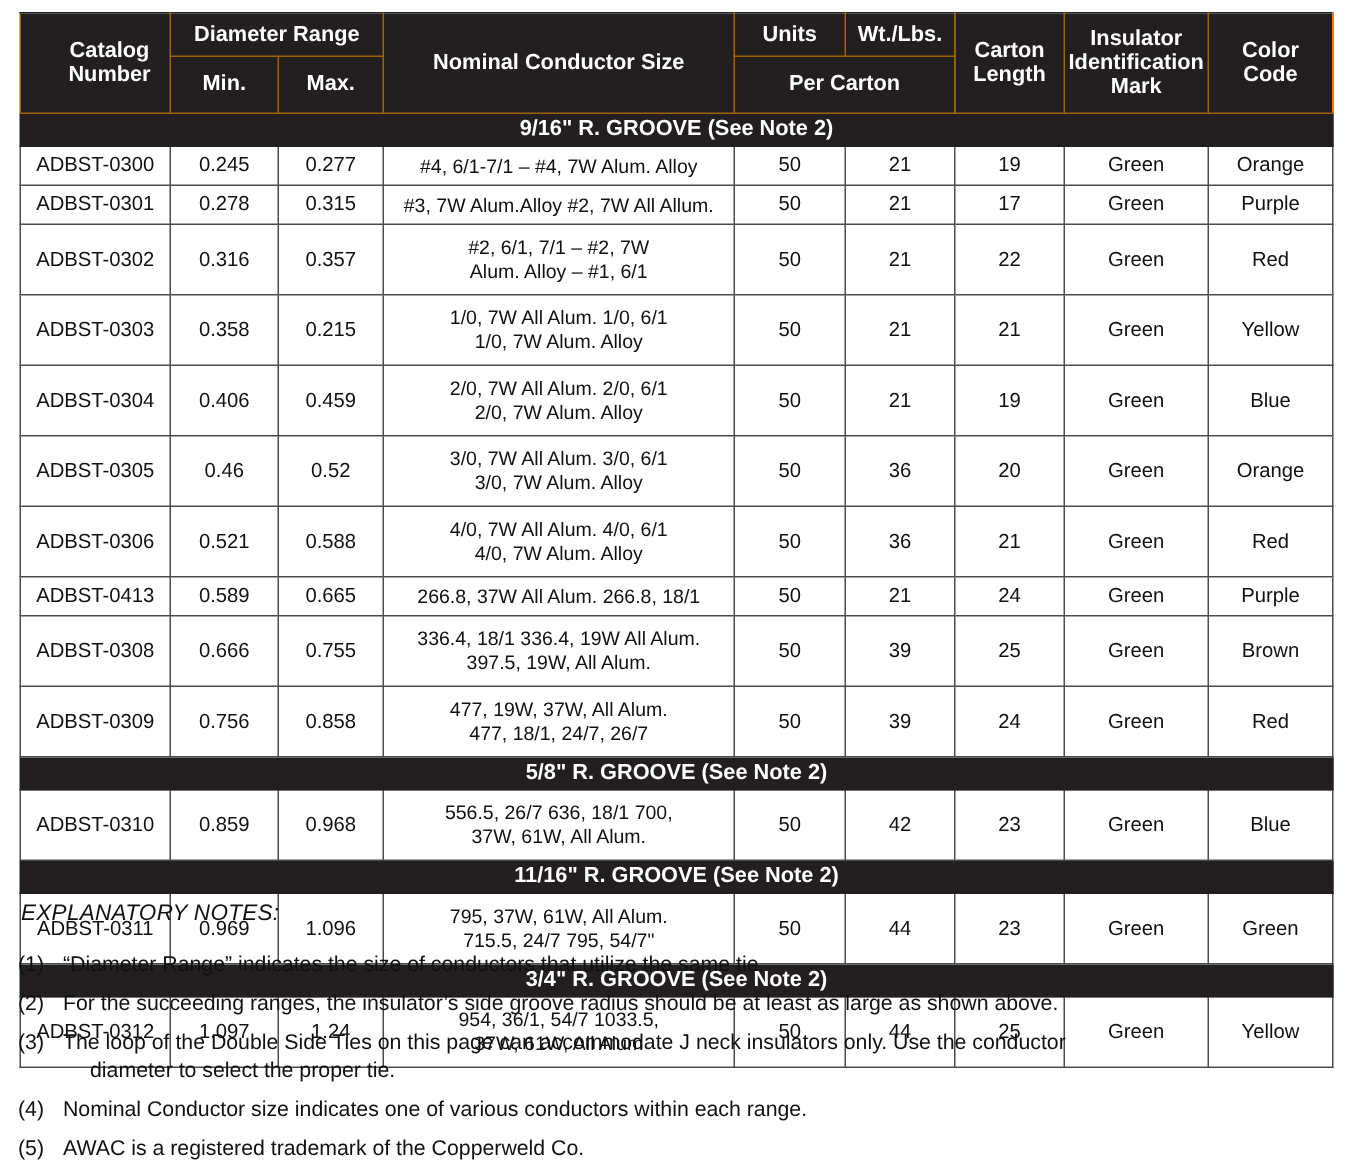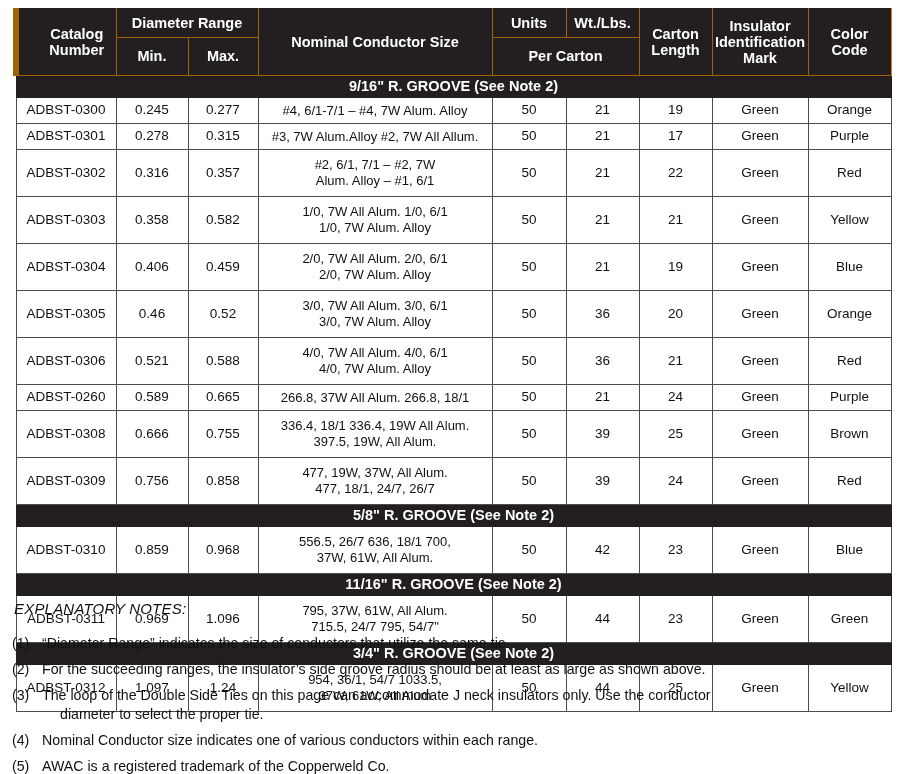--- a/index.html
+++ b/index.html
@@ -46,21 +46,21 @@
     font-weight: bold;
     font-size: 14.5px;
     text-align: center;
     vertical-align: middle;
     padding: 2px 2px;
     border: 1px solid #a16207;
     line-height: 1.12;
   }
   thead tr.row1 th { height: 24px; }
   thead tr.row2 th { height: 33px; }
-  thead th.outer-l { border-left: 6px solid #a16207; padding-left: 21px; }
+  thead th.outer-l { border-left: 1px solid #a16207; padding-left: 21px; }
   thead th.outer-r { border-right: 1px solid #f97316; }
   thead th.outer-t { border-top: 1px solid #231f20; }
 
   
   tbody td {
     border: 1px solid #4c4c4c;
     text-align: center;
     vertical-align: middle;
     padding: 3px 2px;
     font-size: 13.5px;
@@ -207,21 +207,21 @@
           <td class="nominal">#2, 6/1, 7/1 – #2, 7W<br>Alum. Alloy – #1, 6/1</td>
           <td>50</td>
           <td>21</td>
           <td>22</td>
           <td>Green</td>
           <td>Red</td>
         </tr>
         <tr class="tall">
           <td>ADBST-0303</td>
           <td>0.358</td>
-          <td>0.582</td>
+          <td>0.215</td>
           <td class="nominal">1/0, 7W All Alum. 1/0, 6/1<br>1/0, 7W Alum. Alloy</td>
           <td>50</td>
           <td>21</td>
           <td>21</td>
           <td>Green</td>
           <td>Yellow</td>
         </tr>
         <tr class="tall">
           <td>ADBST-0304</td>
           <td>0.406</td>
@@ -249,21 +249,21 @@
           <td>0.521</td>
           <td>0.588</td>
           <td class="nominal">4/0, 7W All Alum. 4/0, 6/1<br>4/0, 7W Alum. Alloy</td>
           <td>50</td>
           <td>36</td>
           <td>21</td>
           <td>Green</td>
           <td>Red</td>
         </tr>
         <tr class="short">
-          <td>ADBST-0260</td>
+          <td>ADBST-0413</td>
           <td>0.589</td>
           <td>0.665</td>
           <td class="nominal">266.8, 37W All Alum. 266.8, 18/1</td>
           <td>50</td>
           <td>21</td>
           <td>24</td>
           <td>Green</td>
           <td>Purple</td>
         </tr>
         <tr class="tall">

